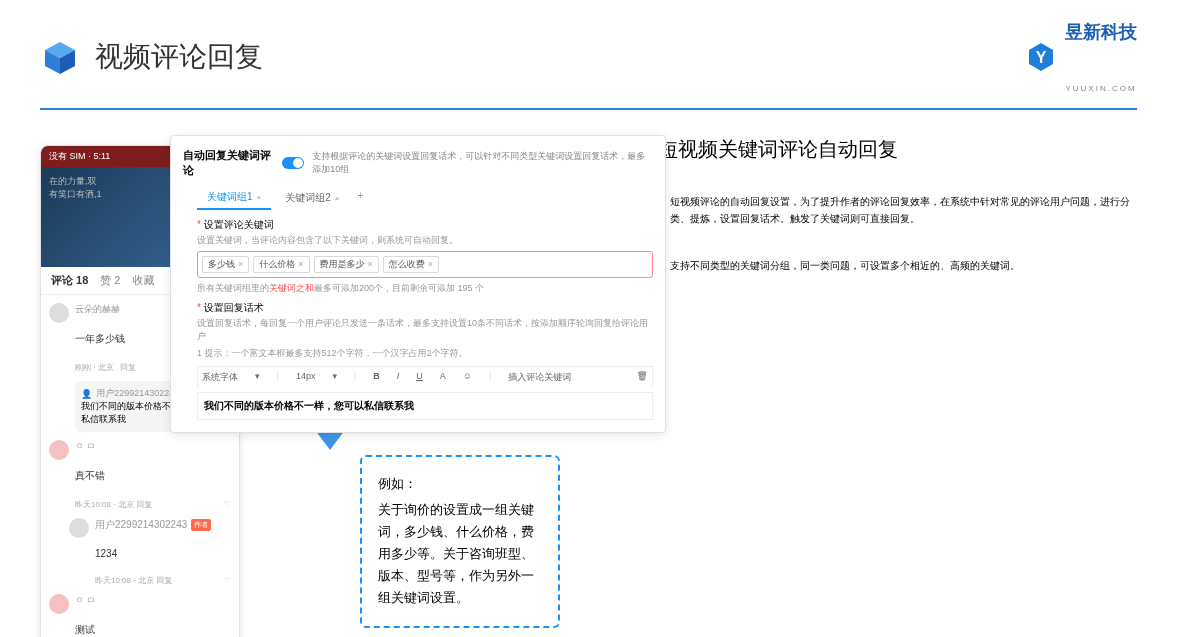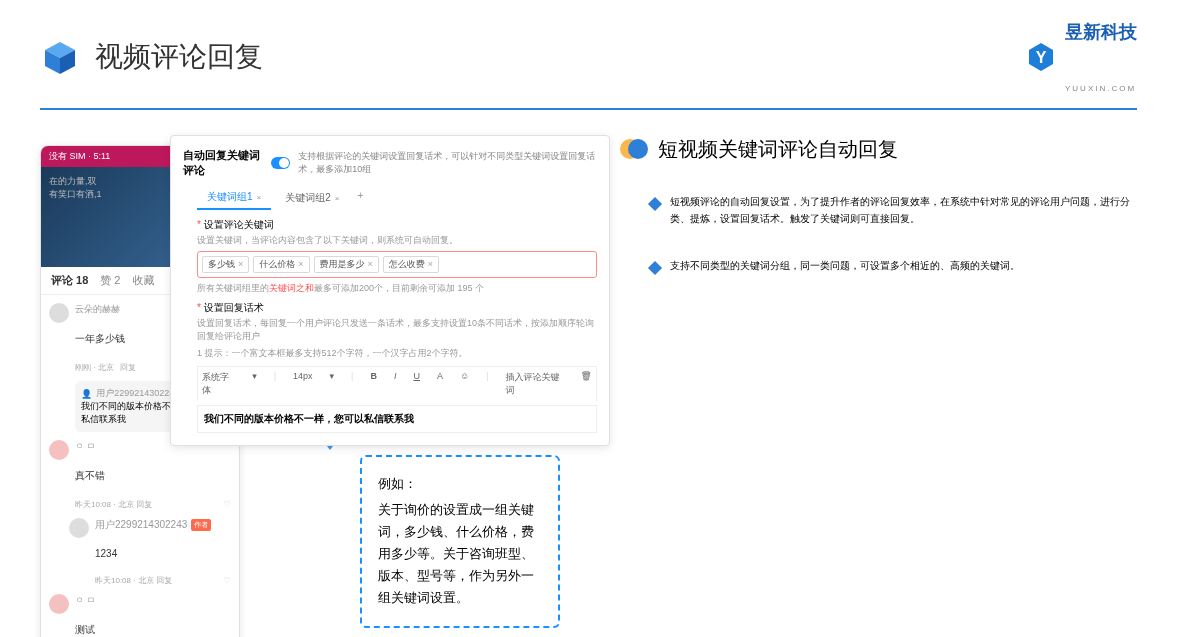--- a/index.html
+++ b/index.html
@@ -6,51 +6,51 @@
 body { font-family: "Microsoft YaHei", sans-serif; background: #fff; width: 1177px; height: 637px; position: relative; }
 
 .header { display: flex; align-items: center; justify-content: space-between; padding: 20px 40px 10px 40px; }
 .header-left { display: flex; align-items: center; gap: 15px; }
 .cube-icon { width: 40px; height: 40px; }
 .page-title { font-size: 28px; font-weight: 400; color: #333; }
 .logo-right { display: flex; align-items: center; gap: 8px; }
 .logo-hex { width: 32px; height: 32px; }
 .logo-text { display: flex; flex-direction: column; gap: 40px; }
 .logo-main { font-size: 18px; font-weight: bold; color: #1a5fb4; }
-.logo-sub { font-size: 8px; color: #888; letter-spacing: 2px; }
+.logo-sub { font-size: 8px; color: #888; letter-spacing: 2px; text-align: center; }
 
 .divider { height: 2px; background: #2d7fd8; margin: 5px 40px; }
 
 .content { display: flex; padding: 20px 40px; gap: 30px; }
 .left-panel { width: 530px; position: relative; }
 .right-panel { flex: 1; padding-left: 20px; }
 
 .phone-mock { position: absolute; top: 10px; left: 0; width: 200px; background: #fff; border: 1px solid #e0e0e0; border-radius: 8px; overflow: hidden; box-shadow: 0 2px 8px rgba(0,0,0,0.1); }
-.phone-status { background: #be185d; color: #fff; font-size: 9px; padding: 4px 8px; }
+.phone-status { background: #7f1d1d; color: #fff; font-size: 9px; padding: 4px 8px; }
 .phone-video { height: 100px; background: linear-gradient(135deg, #1a3a5a, #3a6a9a); position: relative; color: #bbb; font-size: 9px; padding: 8px; }
 .phone-tabs { display: flex; gap: 12px; padding: 6px 10px; font-size: 11px; border-bottom: 1px solid #eee; }
 .phone-tab { color: #888; }
 .phone-tab.active { color: #333; font-weight: bold; }
 .phone-comments { padding: 8px; }
 .comment { display: flex; gap: 6px; margin-bottom: 8px; font-size: 10px; }
 .avatar { width: 20px; height: 20px; border-radius: 50%; background: #ddd; flex-shrink: 0; }
 .avatar.pink { background: #f5c0c0; }
 .comment-body { flex: 1; }
 .comment-user { color: #999; font-size: 9px; }
 .comment-text { color: #333; margin: 16px 0; }
 .comment-meta { color: #aaa; font-size: 8px; display: flex; gap: 6px; align-items: center; }
 .like-icon { margin-left: auto; color: #ccc; }
 .reply-box { background: #f5f5f5; border-radius: 6px; padding: 6px; margin: 4px 0 8px 26px; font-size: 9px; }
 .reply-user { display: flex; align-items: center; gap: 4px; color: #999; }
 .author-tag { background: #ff6b4a; color: #fff; font-size: 7px; padding: 1px 3px; border-radius: 2px; }
 .phone-input { display: flex; align-items: center; gap: 6px; padding: 6px 10px; border-top: 1px solid #eee; }
 .phone-input input { flex: 1; border: none; background: #f5f5f5; border-radius: 12px; padding: 4px 8px; font-size: 10px; outline: none; }
 .phone-input .picon { color: #888; font-size: 12px; }
 
-.config-panel { position: absolute; top: 0; left: 130px; width: 440px; background: #fff; border: 1px solid #e0e0e0; border-radius: 4px; box-shadow: 0 2px 10px rgba(0,0,0,0.1); padding: 12px; font-size: 10px; z-index: 2; }
+.config-panel { position: absolute; top: 0; left: 130px; width: 496px; background: #fff; border: 1px solid #e0e0e0; border-radius: 4px; box-shadow: 0 2px 10px rgba(0,0,0,0.1); padding: 12px; font-size: 10px; z-index: 2; }
 .config-header { display: flex; align-items: center; gap: 8px; margin-bottom: 8px; }
 .config-title { font-weight: bold; font-size: 11px; }
 .toggle { width: 24px; height: 12px; background: #1890ff; border-radius: 6px; position: relative; }
 .toggle::after { content: ''; position: absolute; right: 1px; top: 1px; width: 10px; height: 10px; background: #fff; border-radius: 50%; }
 .config-desc { color: #888; font-size: 9px; }
 .config-tabs { display: flex; gap: 4px; margin-bottom: 8px; padding-left: 14px; }
 .ctab { padding: 4px 10px; font-size: 10px; color: #666; display: flex; align-items: center; gap: 4px; }
 .ctab.active { color: #1890ff; border-bottom: 2px solid #1890ff; }
 .ctab .x { color: #999; font-size: 8px; }
 .plus-tab { color: #999; padding: 4px; }

